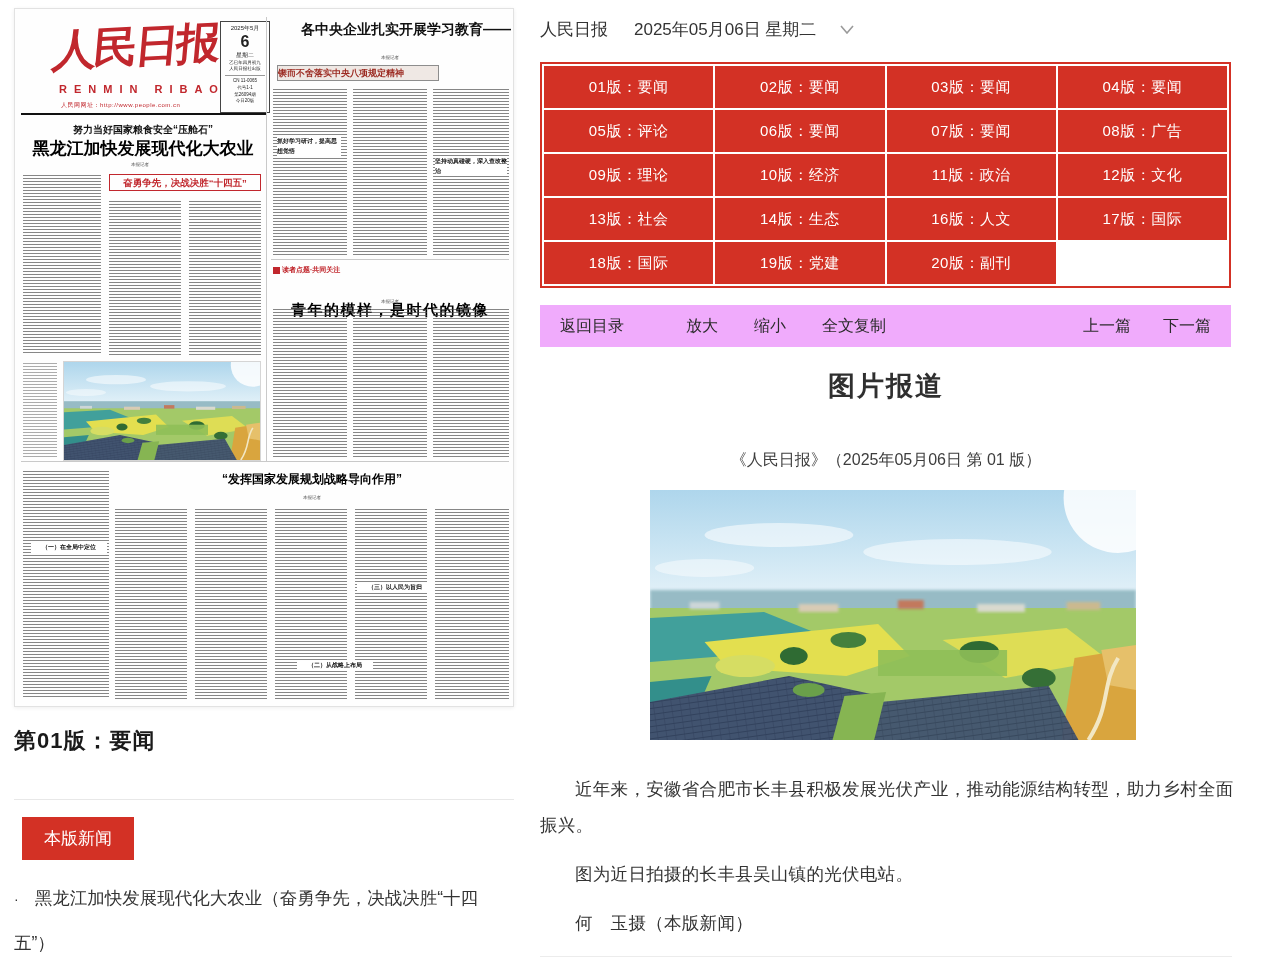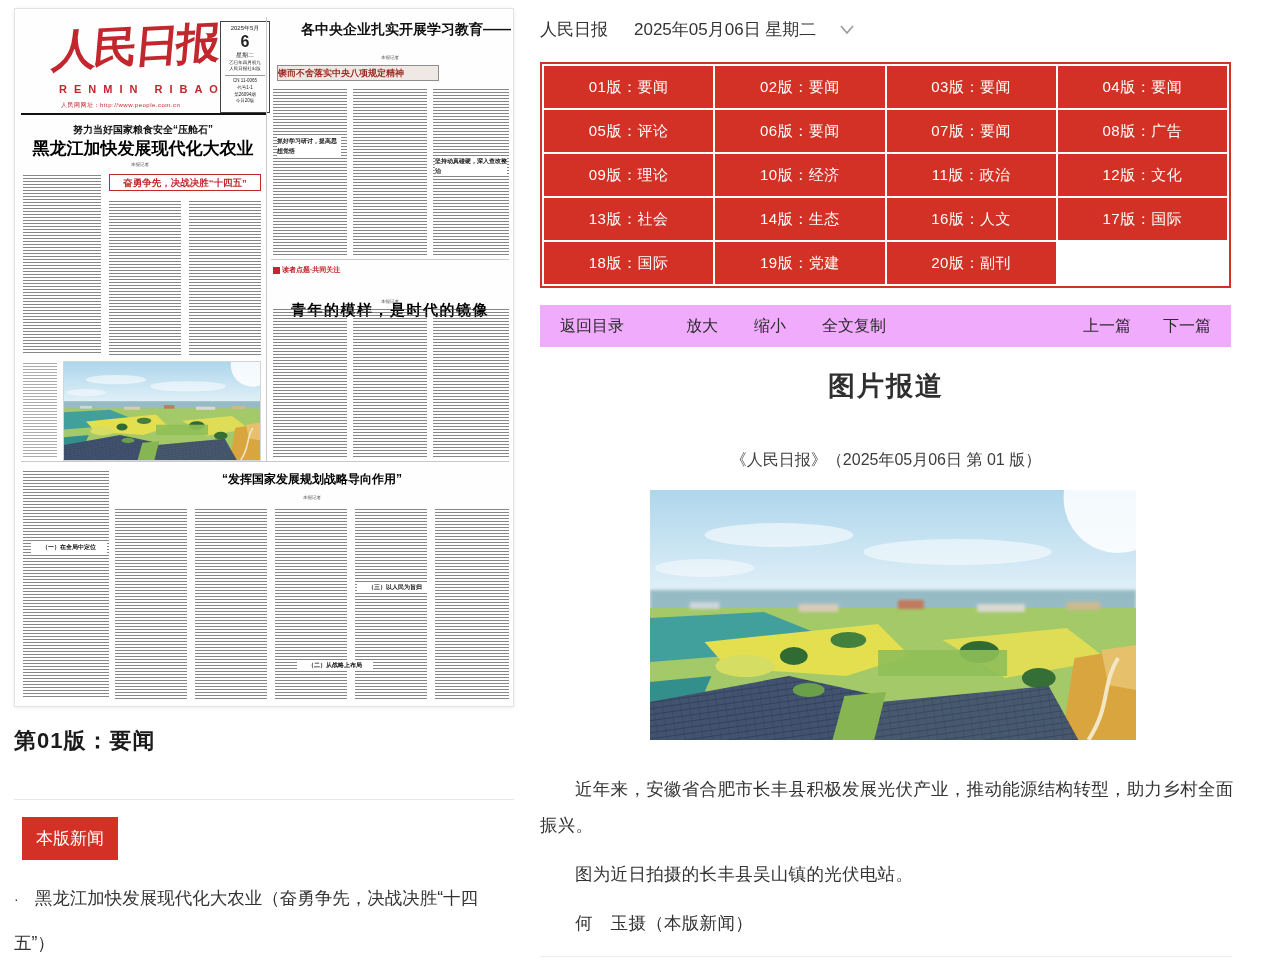--- a/index.html
+++ b/index.html
@@ -46,21 +46,21 @@
   .tag-row { left:258px; top:256px; font-size:7px; font-weight:bold; color:#c1272d; display:flex; align-items:center; gap:2px; }
   .tag-ico { width:7px; height:7px; background:#c1272d; display:inline-block; }
 
   .mini-photo { left:48px; top:352px; width:198px; height:100px; overflow:hidden; border:1px solid #d5d5d5; }
   .mini-photo svg, .big-photo svg { display:block; width:100%; height:100%; }
 
   
   .sec-title { position:absolute; left:14px; top:726px; font-size:22px; font-weight:bold; color:#1a1a1a; letter-spacing:1px; }
   .sec-div { position:absolute; left:14px; top:799px; width:500px; height:1px; background:#e8e8e8; }
   .tag-btn { position:absolute; left:22px; top:817px; background:#d33125; color:#fff;
-    font-size:17px; padding:10px 14px; cursor:pointer; }
+    font-size:17px; padding:10px 22px; cursor:pointer; }
   .news-item { position:absolute; left:14px; top:876px; width:502px; font-size:17.5px;
     line-height:2.55; color:#333; cursor:pointer; }
   .news-item .bullet { font-size:14px; margin-right:16px; color:#333; }
 
   
   .r-head { position:absolute; left:540px; top:18px; display:flex; align-items:center; font-size:17px; color:#333; }
   .r-head .pname { margin-right:26px; }
   .r-head .pdate { margin-right:24px; }
   .chev { width:14px; height:9px; cursor:pointer; }
 

